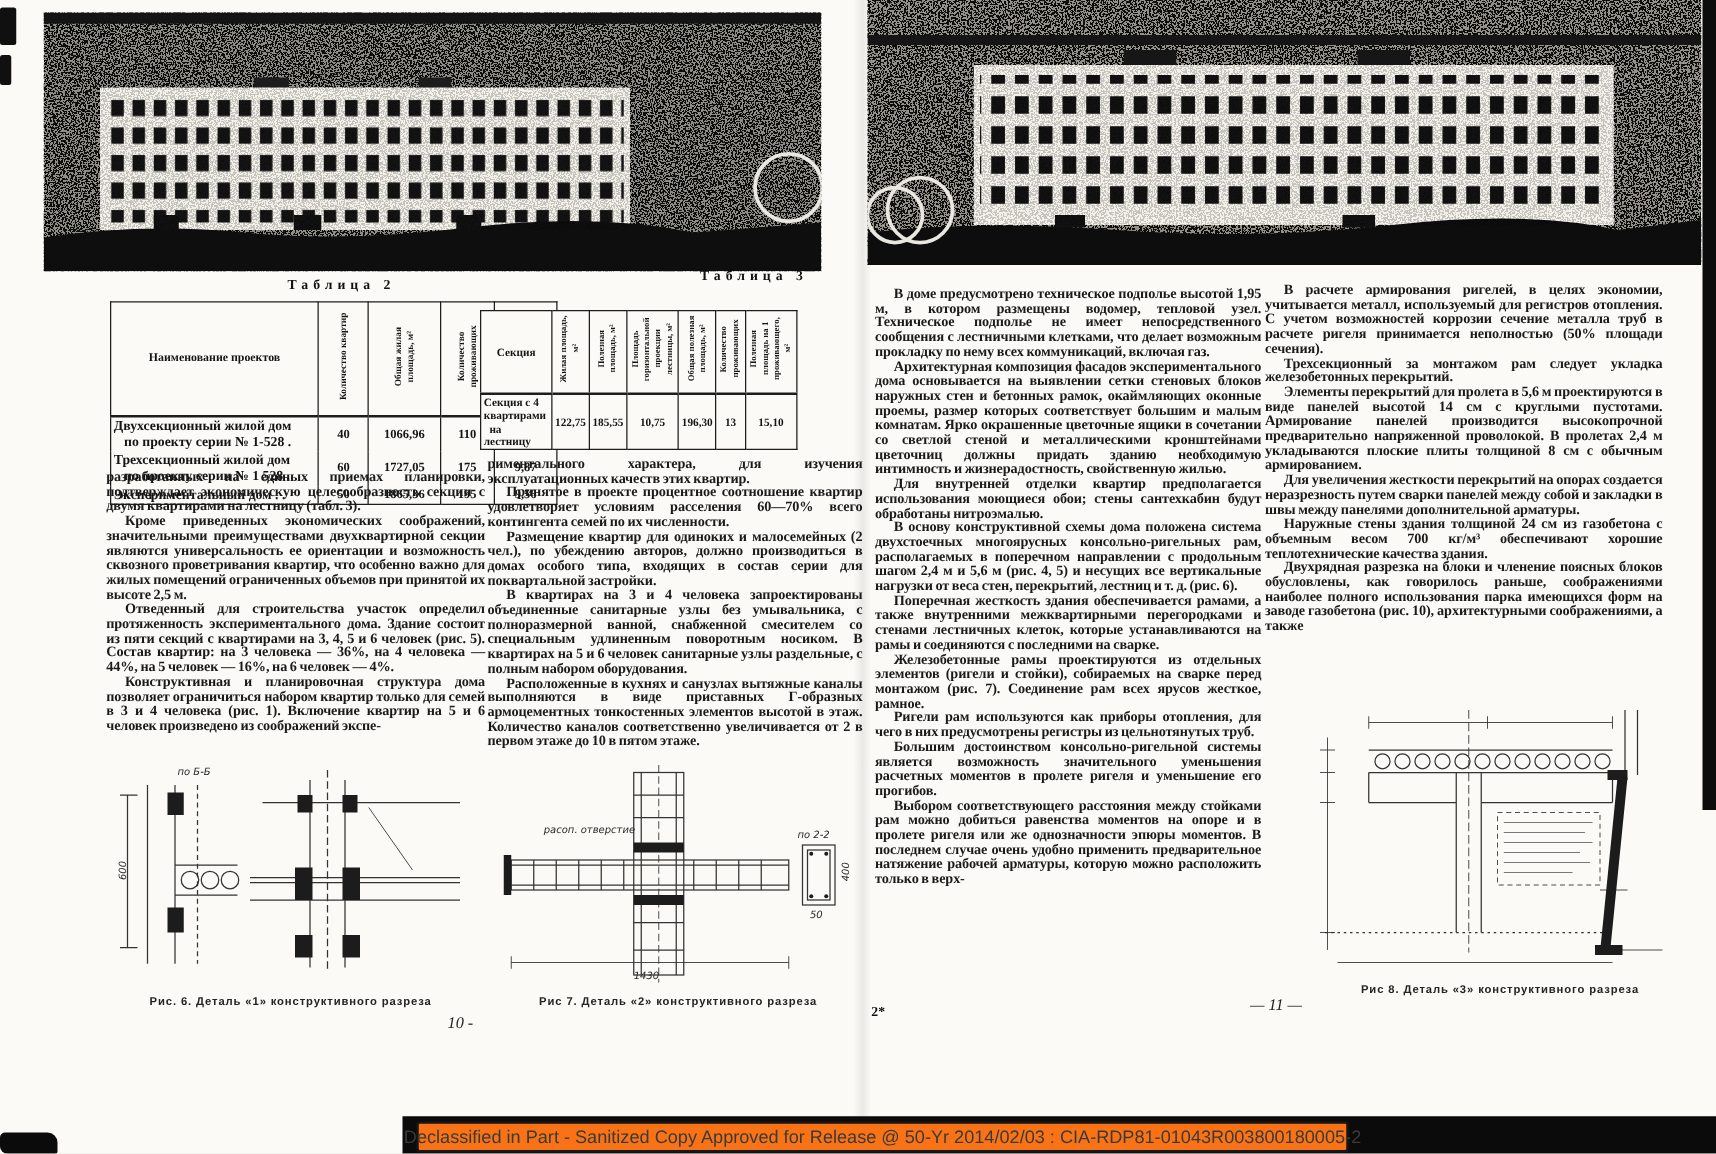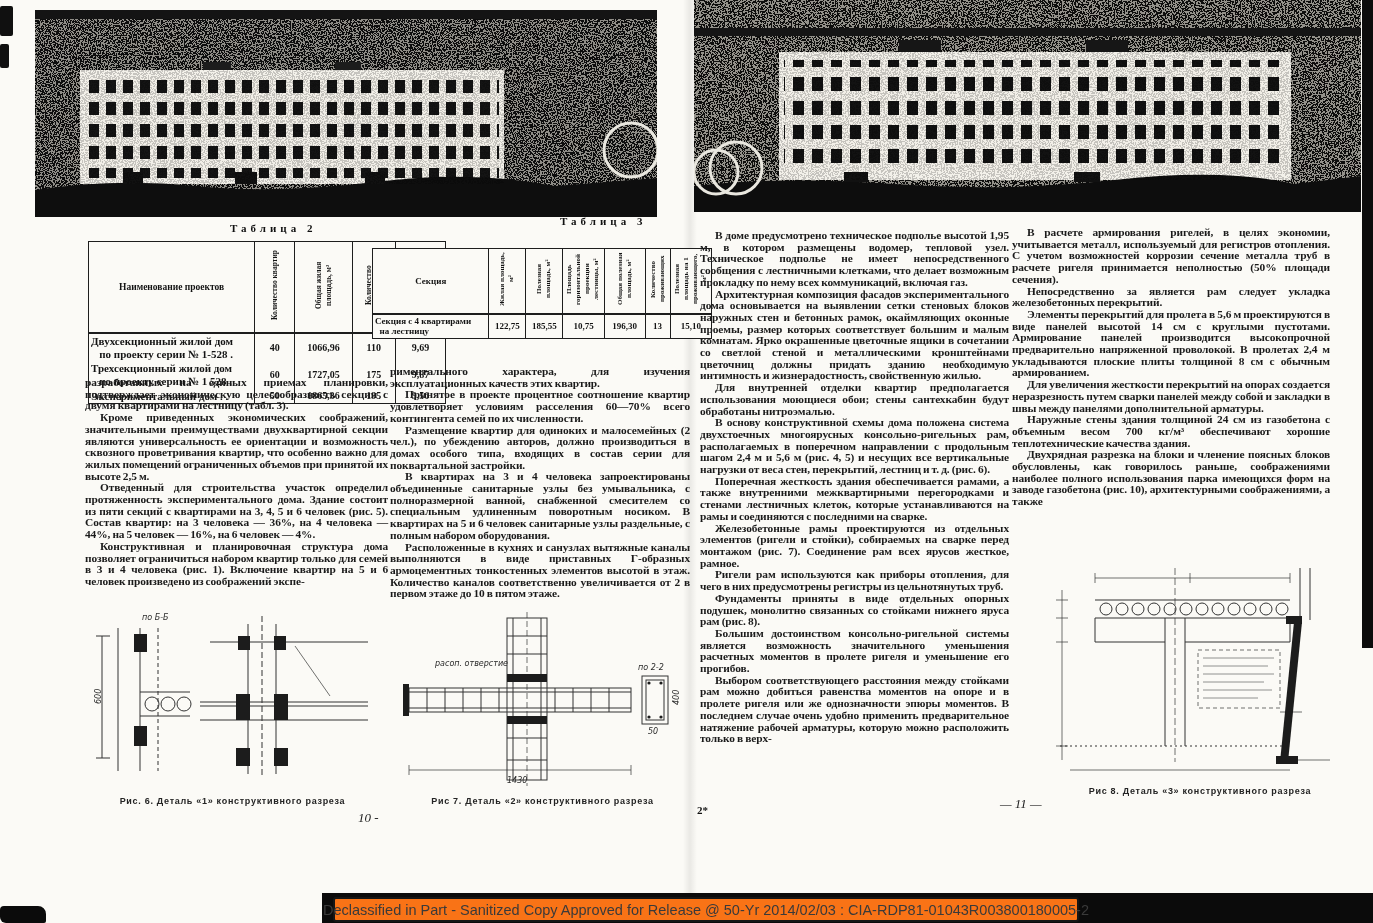--- a/index.html
+++ b/index.html
@@ -155,21 +155,21 @@
         <td class="nm">Экспериментальный дом . .</td>
         <td class="num">50</td>
         <td class="num">1865,36</td>
         <td class="num">195</td>
         <td class="num">9,56</td>
       </tr>
     </tbody>
   </table>
 
   <div class="tcap" style="left:560px;top:215px;">Таблица 3</div>
-  <table class="sc" id="table3" style="left:372px;top:248px;width:340px;">
+  <table class="sc" id="table3" style="left:384px;top:248px;width:254px;">
     <thead>
       <tr>
         <th class="namecol" style="width:112px;font-size:9px;"><span>Секция</span></th>
         <th class="vh" style="width:32px;"><span>Жилая площадь, м²</span></th>
         <th class="vh" style="width:32px;"><span>Полезная площадь, м²</span></th>
         <th class="vh" style="width:36px;"><span>Площадь горизонтальной проекции лестницы, м²</span></th>
         <th class="vh" style="width:36px;"><span>Общая полезная площадь, м²</span></th>
         <th class="vh" style="width:20px;"><span>Количество проживающих</span></th>
         <th class="vh" style="width:36px;"><span>Полезная площадь на 1 проживающего, м²</span></th>
       </tr>
@@ -204,28 +204,27 @@
   </div>
 
   <div class="col" style="left:700px;top:230px;width:309px;">
     <p>В доме предусмотрено техническое подполье высотой 1,95 м, в котором размещены водомер, тепловой узел. Техническое подполье не имеет непосредственного сообщения с лестничными клетками, что делает возможным прокладку по нему всех коммуникаций, включая газ.</p>
     <p>Архитектурная композиция фасадов экспериментального дома основывается на выявлении сетки стеновых блоков наружных стен и бетонных рамок, окаймляющих оконные проемы, размер которых соответствует большим и малым комнатам. Ярко окрашенные цветочные ящики в сочетании со светлой стеной и металлическими кронштейнами цветочниц должны придать зданию необходимую интимность и жизнерадостность, свойственную жилью.</p>
     <p>Для внутренней отделки квартир предполагается использования моющиеся обои; стены сантехкабин будут обработаны нитроэмалью.</p>
     <p>В основу конструктивной схемы дома положена система двухстоечных многоярусных консольно-ригельных рам, располагаемых в поперечном направлении с продольным шагом 2,4 м и 5,6 м (рис. 4, 5) и несущих все вертикальные нагрузки от веса стен, перекрытий, лестниц и т. д. (рис. 6).</p>
     <p>Поперечная жесткость здания обеспечивается рамами, а также внутренними межквартирными перегородками и стенами лестничных клеток, которые устанавливаются на рамы и соединяются с последними на сварке.</p>
     <p>Железобетонные рамы проектируются из отдельных элементов (ригели и стойки), собираемых на сварке перед монтажом (рис. 7). Соединение рам всех ярусов жесткое, рамное.</p>
     <p>Ригели рам используются как приборы отопления, для чего в них предусмотрены регистры из цельнотянутых труб.</p>
-    <p>Фундаменты приняты в виде отдельных опорных подушек, монолитно связанных со стойками нижнего яруса рам (рис. 8).</p>
     <p>Большим достоинством консольно-ригельной системы является возможность значительного уменьшения расчетных моментов в пролете ригеля и уменьшение его прогибов.</p>
     <p>Выбором соответствующего расстояния между стойками рам можно добиться равенства моментов на опоре и в пролете ригеля или же однозначности эпюры моментов. В последнем случае очень удобно применить предварительное натяжение рабочей арматуры, которую можно расположить только в верх-</p>
   </div>
 
   <div class="col" style="left:1012px;top:227px;width:318px;">
     <p>В расчете армирования ригелей, в целях экономии, учитывается металл, используемый для регистров отопления. С учетом возможностей коррозии сечение металла труб в расчете ригеля принимается неполностью (50% площади сечения).</p>
-    <p>Непосредственно за является рам следует укладка железобетонных перекрытий.</p>
+    <p>Трехсекционный за монтажом рам следует укладка железобетонных перекрытий.</p>
     <p>Элементы перекрытий для пролета в 5,6 м проектируются в виде панелей высотой 14 см с круглыми пустотами. Армирование панелей производится высокопрочной предварительно напряженной проволокой. В пролетах 2,4 м укладываются плоские плиты толщиной 8 см с обычным армированием.</p>
     <p>Для увеличения жесткости перекрытий на опорах создается неразрезность путем сварки панелей между собой и закладки в швы между панелями дополнительной арматуры.</p>
     <p>Наружные стены здания толщиной 24 см из газобетона с объемным весом 700 кг/м³ обеспечивают хорошие теплотехнические качества здания.</p>
     <p>Двухрядная разрезка на блоки и членение поясных блоков обусловлены, как говорилось раньше, соображениями наиболее полного использования парка имеющихся форм на заводе газобетона (рис. 10), архитектурными соображениями, а также</p>
   </div>
 
   <figure class="fig" style="left:90px;top:606px;">
     <svg width="285" height="175" viewBox="0 0 285 175">
       <g stroke="#333" stroke-width="1" fill="none">
         <line x1="28" y1="22" x2="28" y2="165"></line>

